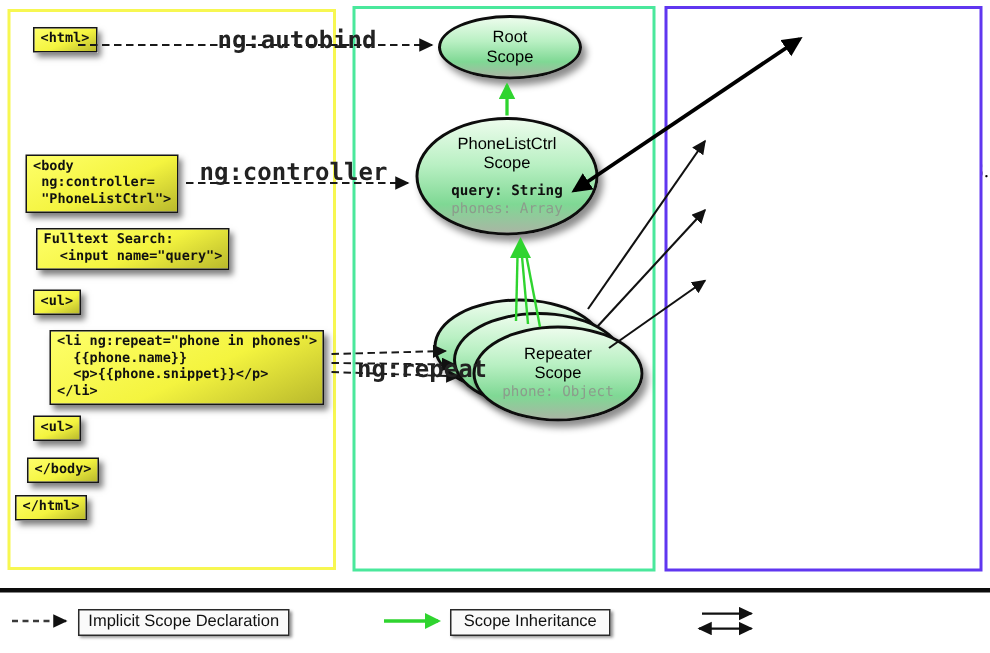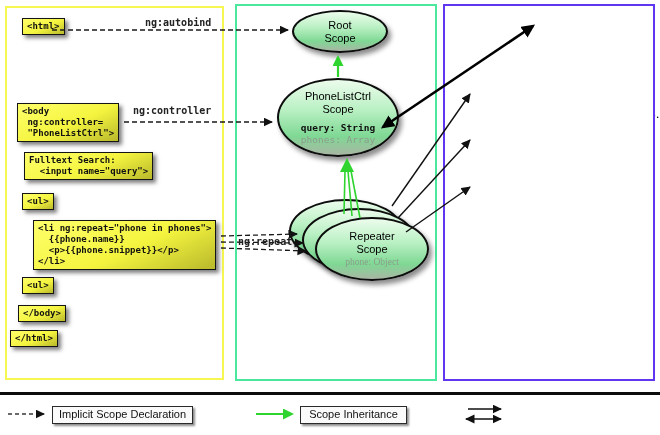--- a/index.html
+++ b/index.html
@@ -24,21 +24,21 @@
     box-shadow:2.5px 3px 4px rgba(0,0,0,.5);
     padding:2px 4px;
     font-family:"DejaVu Sans Mono", monospace;
     font-size:9px; font-weight:bold; line-height:11px; color:#111;
     white-space:pre;
   }
   .codebox .plain{ font-weight:bold; }
   
   .arrow-label{
     position:absolute; font-family:"DejaVu Sans Mono", monospace;
-    font-size:10px; font-weight:bold; color:#222; white-space:pre;
+    font-size:16px; font-weight:bold; color:#222; white-space:pre;
   }
   
   .scope{
     position:absolute; border:2px solid #0d0d0d; border-radius:50%;
     background:linear-gradient(180deg,#ecfcec 0%,#b9f0c3 40%,#7fd894 75%,#a9b6a4 100%);
     box-shadow:3px 4px 5px rgba(0,0,0,.45);
     display:flex; flex-direction:column; align-items:center; justify-content:center;
     text-align:center; color:#000;
   }
   .scope .title{ font-size:11px; line-height:13px; white-space:pre; }
@@ -120,21 +120,21 @@
 Scope</div>
     <div class="field field-bold">query: String</div>
     <div class="field field-gray">phones: Array</div>
   </div>
 
   <div class="scope repeater-back"></div>
   <div class="scope repeater-mid"></div>
   <div class="scope repeater-front">
     <div class="title">Repeater
 Scope</div>
-    <div class="field field-gray" style="margin-top:0;font-family:Liberation Serif, serif;">phone: Object</div>
+    <div class="field field-gray" style="margin-top:0;">phone: Object</div>
   </div>
 
   <div id="view-search-label" class="serif">Fulltext Search:</div>
   <input id="view-search-input" type="text" value="" style="">
 
   <span class="bullet serif" style="top:82px;">•</span>
   <div class="view-item-name serif" style="top:82px;">Nexus S</div>
   <div class="view-item-snippet serif" style="top:106px;">Fast just got faster with Nexus S.</div>
 
   <span class="bullet serif" style="top:129px;">•</span>

